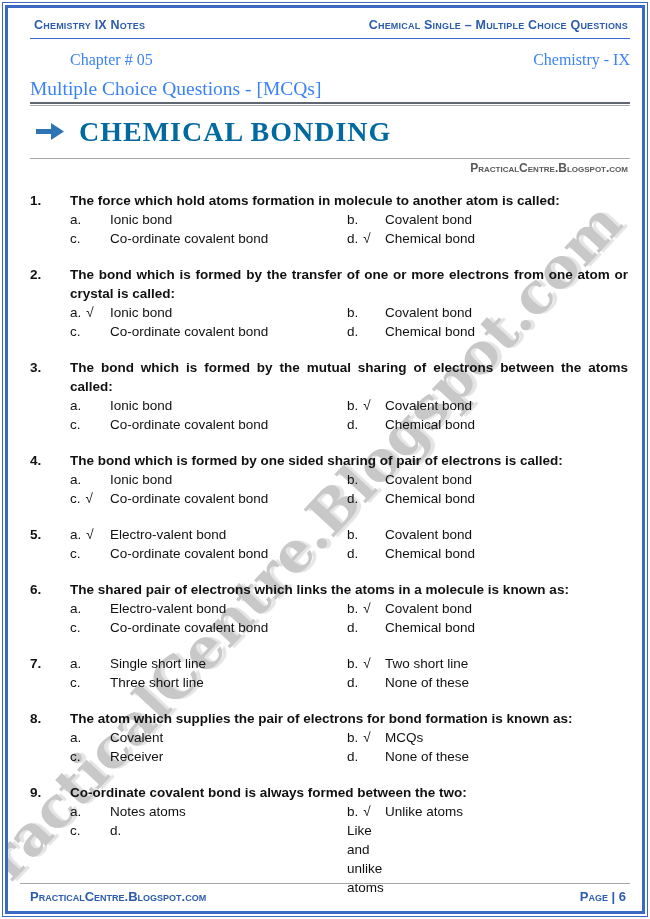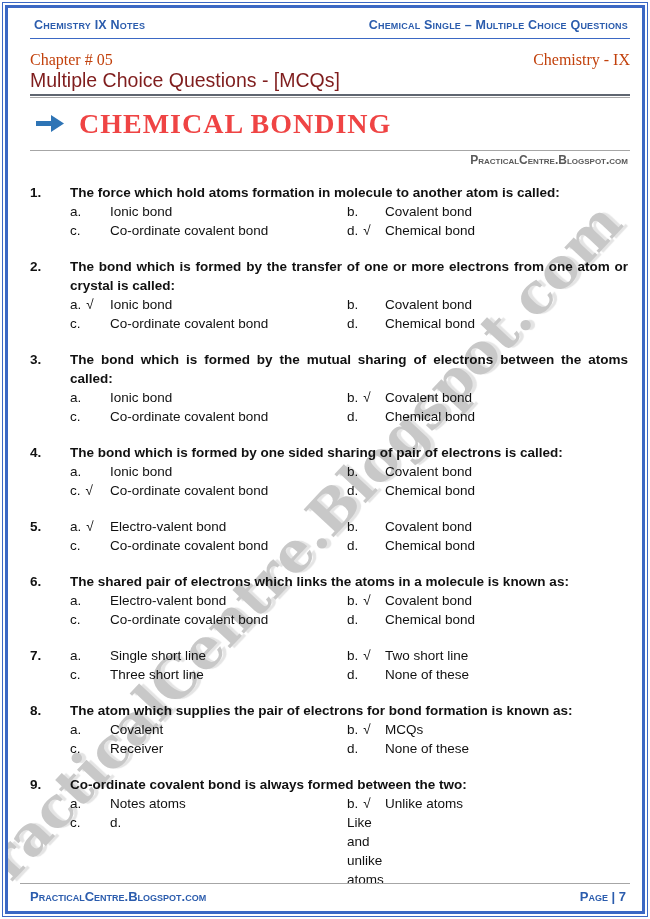--- a/index.html
+++ b/index.html
@@ -19,35 +19,35 @@
   .content { position:relative; z-index:1; height:100%; padding:8px 12px 12px 22px; }
 
   
   .hdr-row { display:flex; justify-content:space-between; align-items:flex-end;
              padding:2px 2px 5px 4px; border-bottom:1px solid #3B68C4;
              font-variant:small-caps; font-weight:bold; font-size:12.5px; line-height:15px;
              color:#2B5CAD; letter-spacing:.2px; }
 
   .chapter-row { display:flex; justify-content:space-between; margin-top:11px;
                  font-family:"Liberation Serif", serif; font-size:16px; line-height:19px;
-                 color:#c2410c; }
-
-  .subtitle { margin-top:0; font-family:Liberation Sans, sans-serif;
-              font-size:19.5px; line-height:23px; color:#7f1d1d; }
+                 color:#3b82f6;margin-left:40px; }
+
+  .subtitle { margin-top:8px; font-family:Liberation Serif, serif;
+              font-size:19.5px; line-height:23px; color:#3b82f6; }
 
   .rule-thickthin { margin-top:2px; }
   .rule-thickthin .thick { height:2px; background:#5f6670; }
   .rule-thickthin .thin  { height:1px; background:#a9a9a9; margin-top:1px; }
 
   
   .banner { display:flex; align-items:center; gap:15px; padding:9px 4px 10px 6px;
             border-bottom:1px solid #a6a6a6; }
   .banner .arrow-wrap { display:flex; align-items:center; }
   .banner-title { font-family:"Liberation Serif", serif; font-weight:bold; font-size:28px;
-                  line-height:33px; color:#ef4444; letter-spacing:1px; }
+                  line-height:33px; color:#0369a1; letter-spacing:1px; }
   .site-under { padding:2px 2px 0 0; text-align:right; font-variant:small-caps;
                 font-weight:bold; font-size:12px; line-height:14px; color:#595959; }
 
   
   .questions { margin-top:16px; }
   .q { display:grid; grid-template-columns:40px 1fr; margin-bottom:17px;
        font-size:13.5px; color:#111; }
   .q-num  { font-weight:bold; line-height:19px; }
   .q-text { font-weight:bold; line-height:19px; text-align:justify; padding-right:2px; }
   .q-opts { grid-column:2; display:grid; grid-template-columns:40px 237px 38px 1fr;
@@ -231,17 +231,17 @@
       <div class="opt-letter"><span>d.</span><span class="check"></span></div>
       <div class="opt-text">Like and unlike atoms</div>
     </div>
   </div>
 </div>
 
     </div>
 
     <div class="footer">
       <span>PracticalCentre.Blogspot.com</span>
-      <span>Page | 7</span>
+      <span>Page | 6</span>
     </div>
 
   </div>
 </div>
 
 </body></html>

